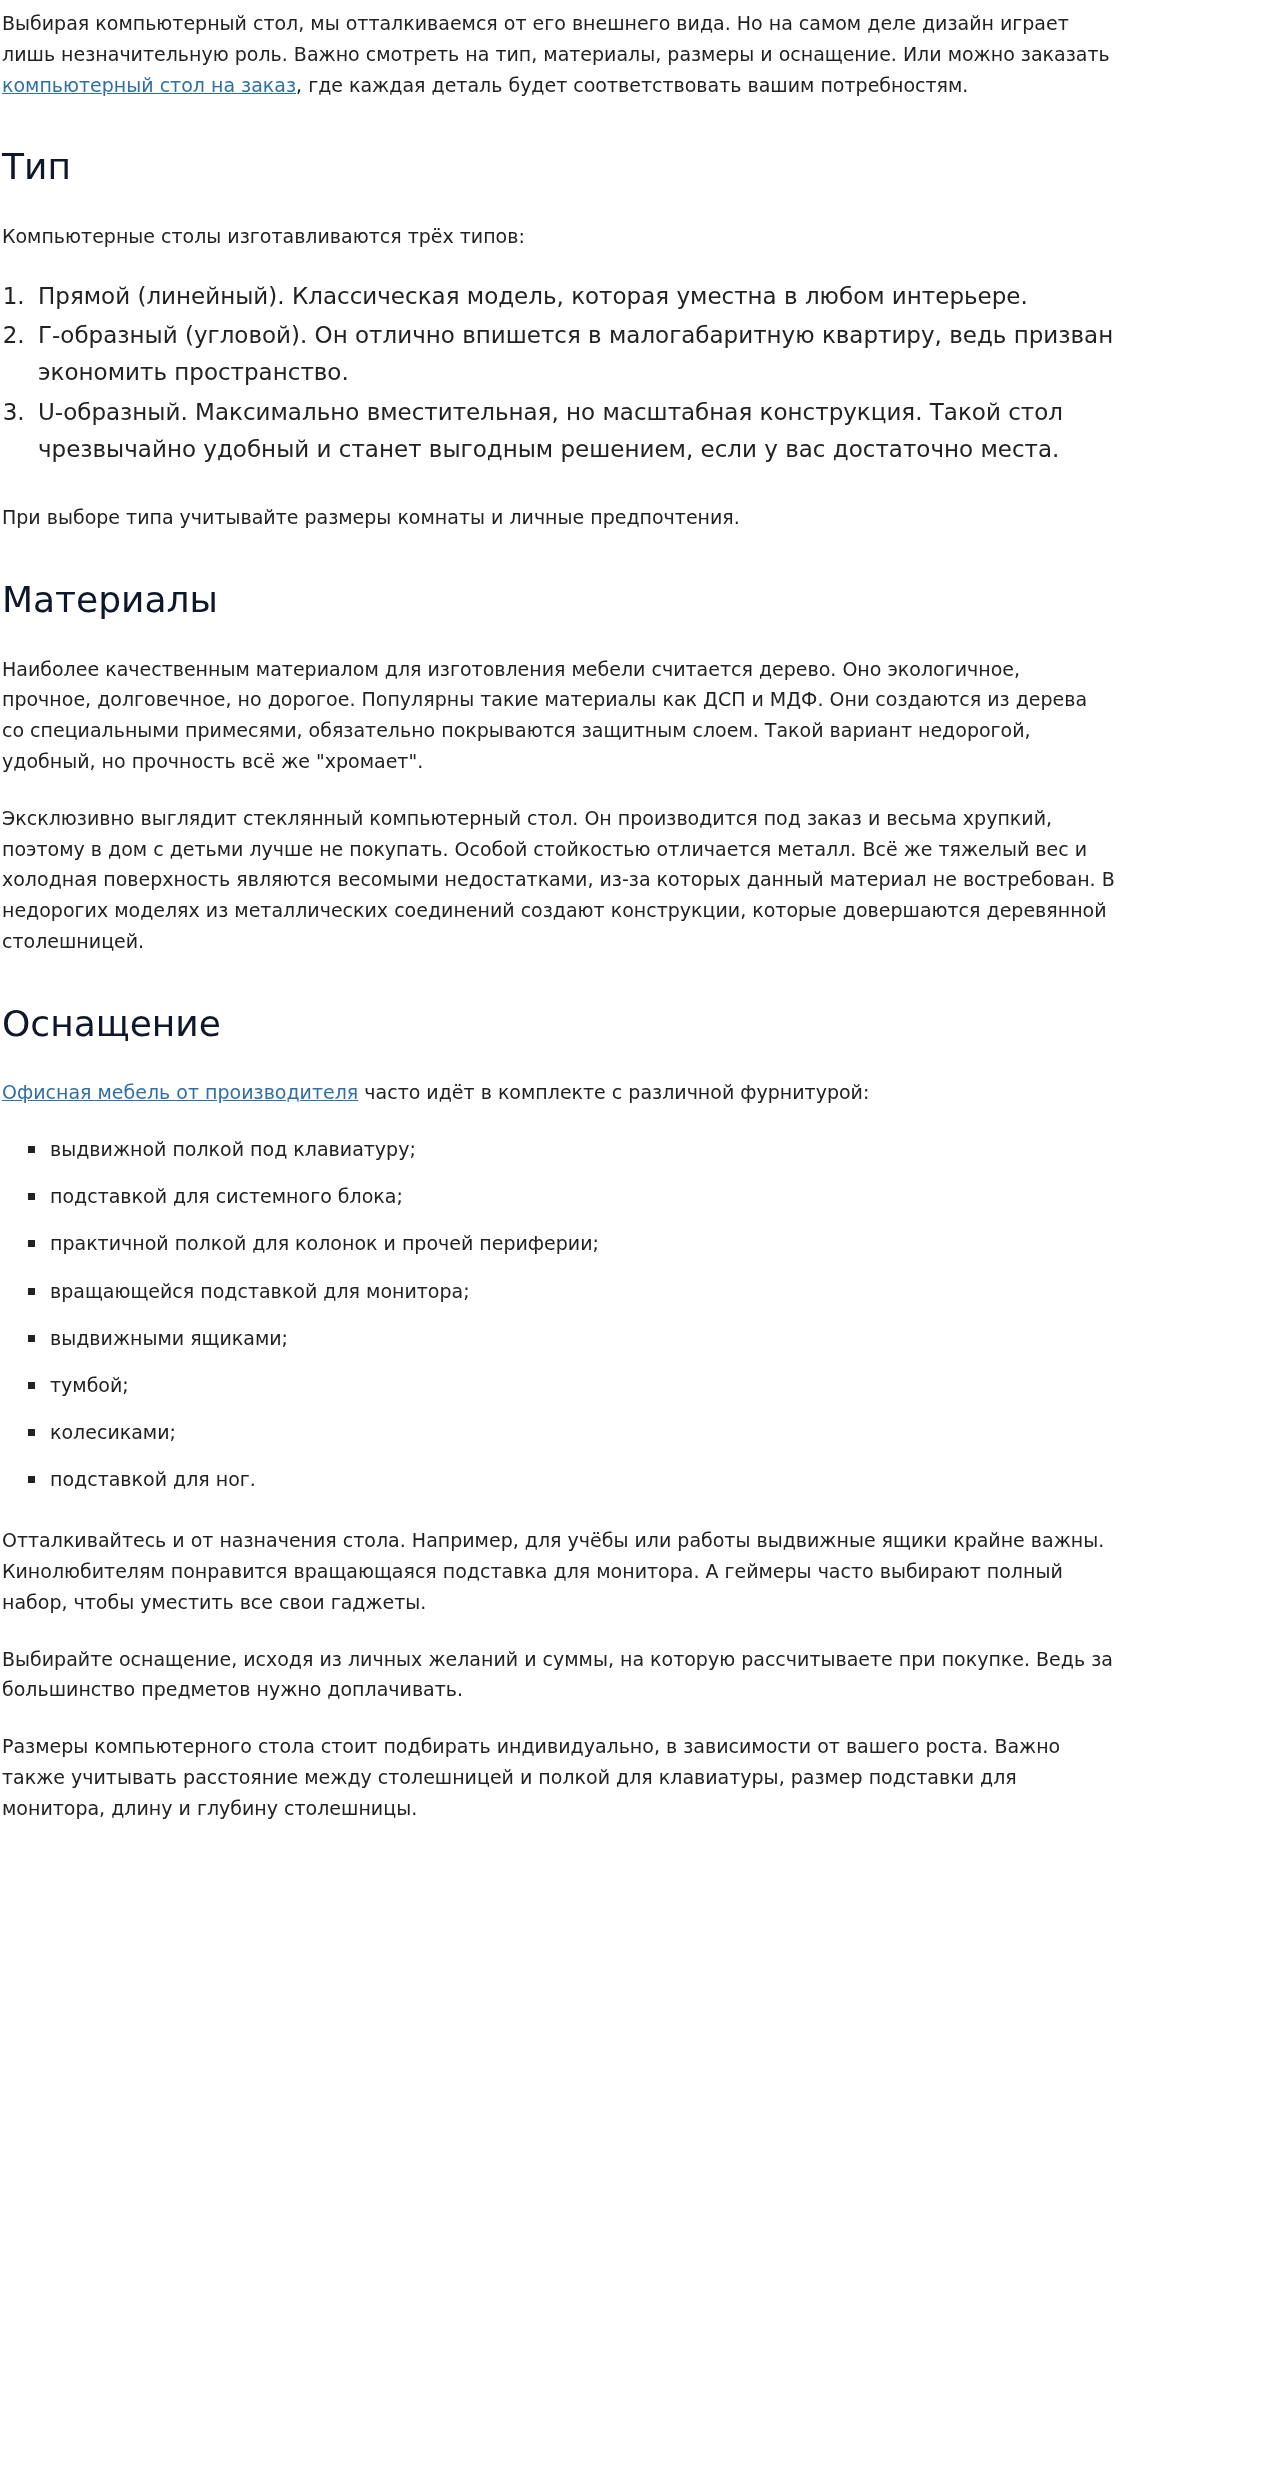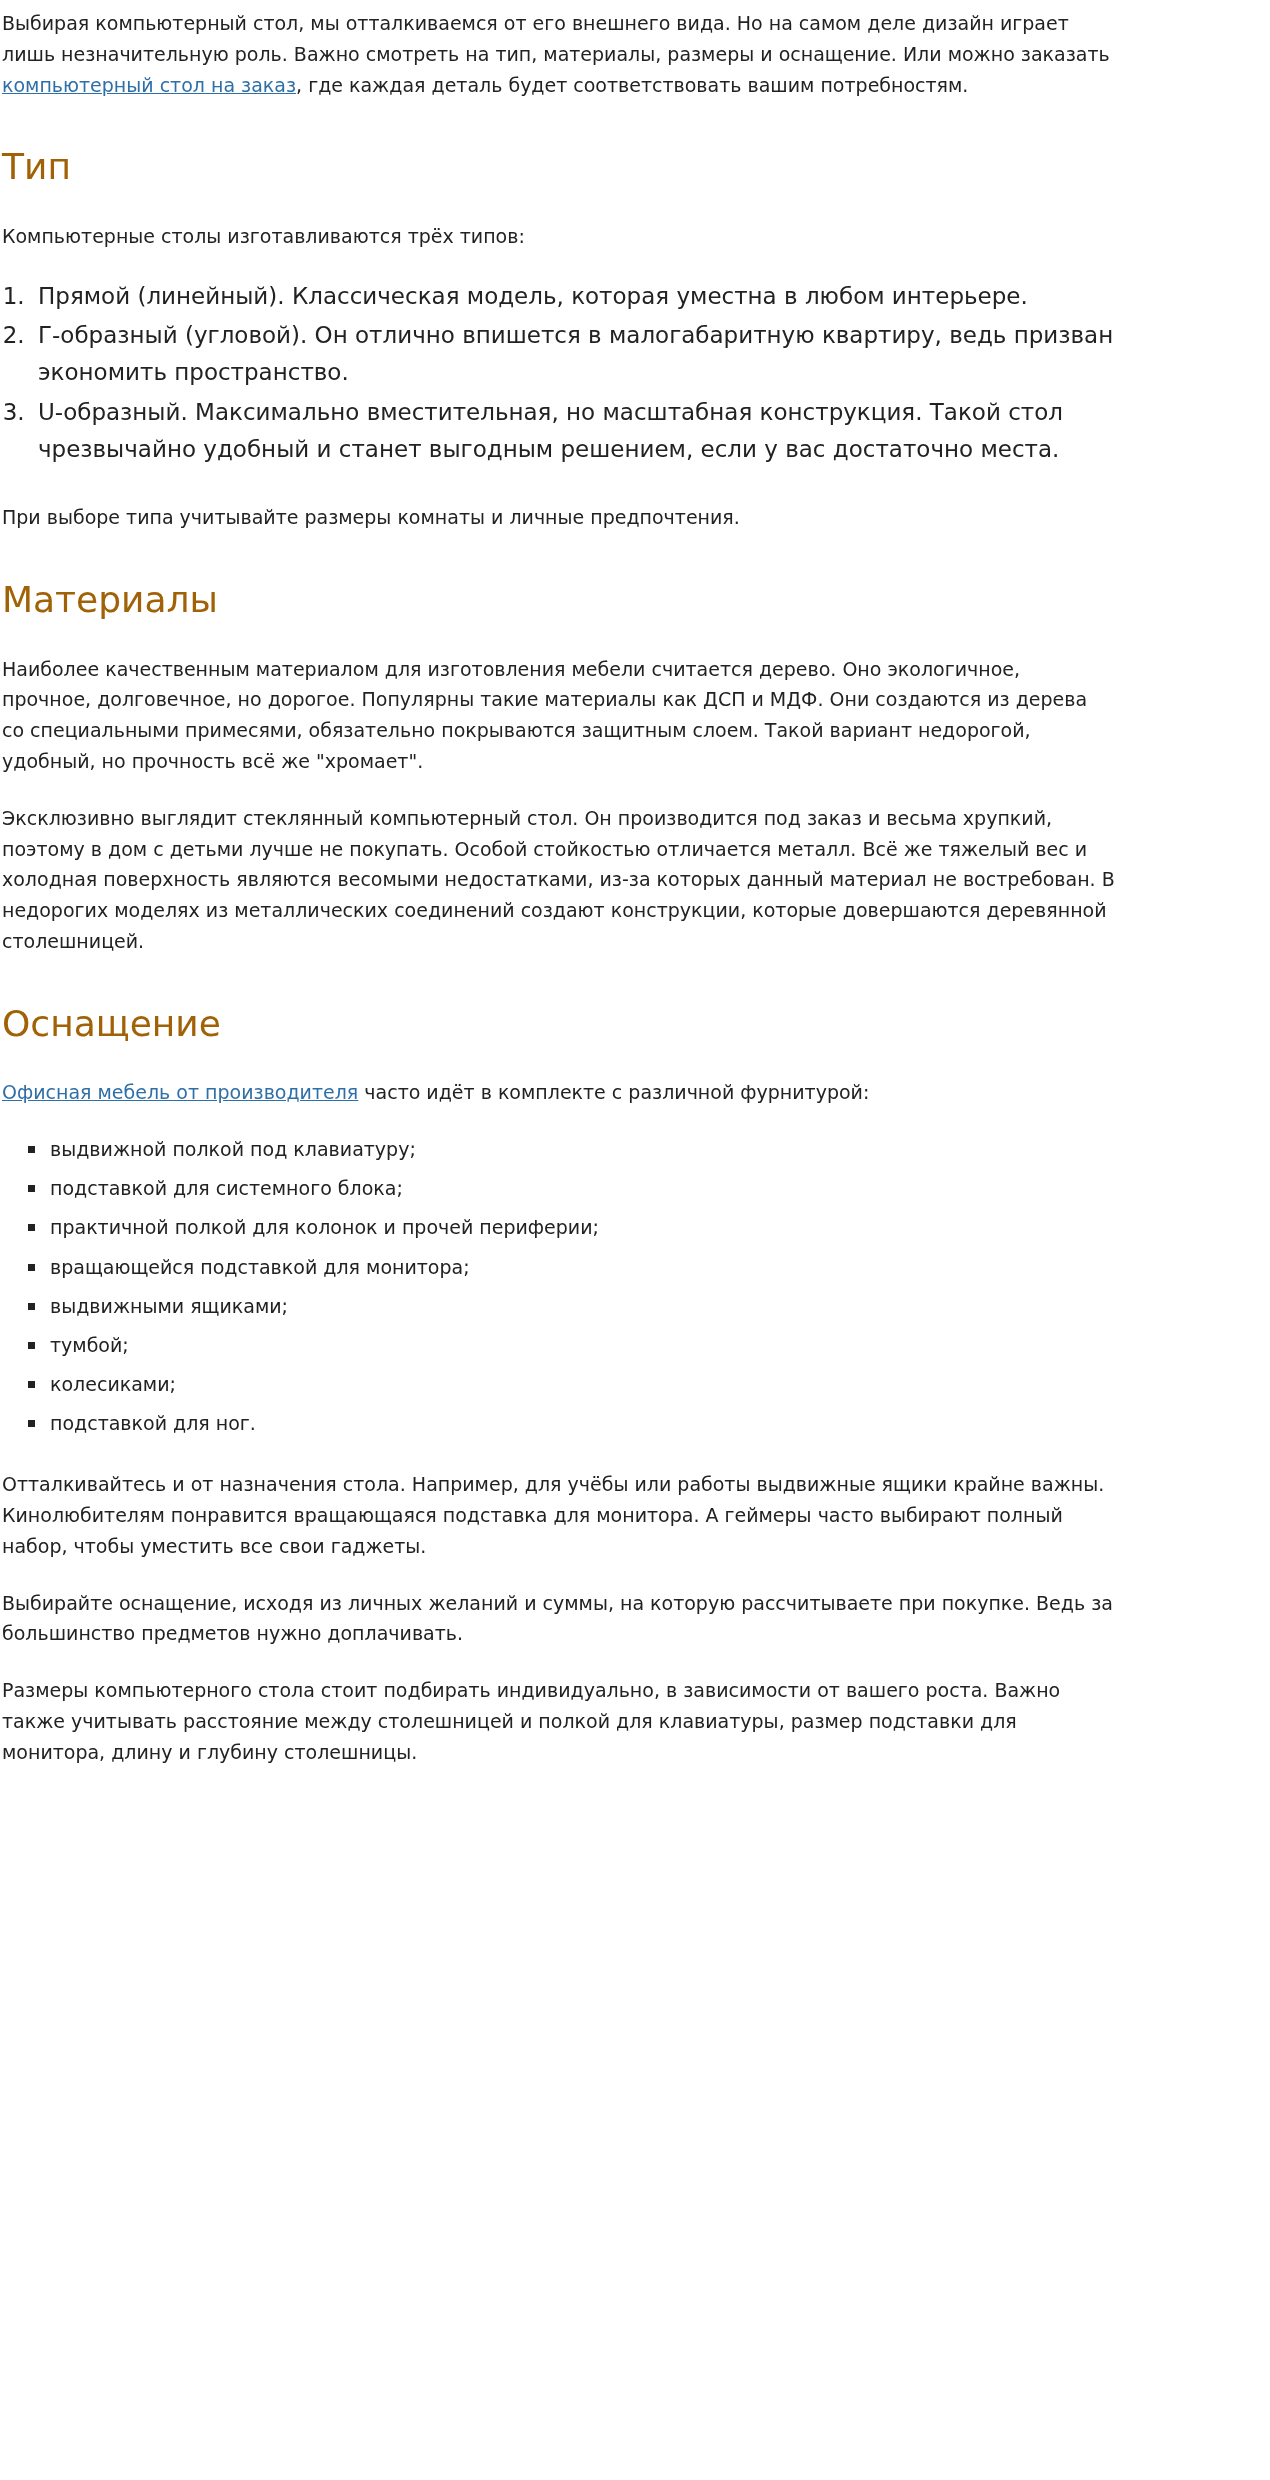--- a/index.html
+++ b/index.html
@@ -27,21 +27,21 @@
     line-height: 1.62;
     margin: 0 0 26px 0;
     color: #222222;
     letter-spacing: 0.0px;
   }
   h2 {
     font-size: 36px;
     font-weight: 400;
     line-height: 1.3;
     margin: 44px 0 30px 0;
-    color: #a16207;
+    color: #0f172a;
   }
   a.link {
     color: #2f6fa8;
     text-decoration: underline;
     cursor: pointer;
   }
   ol.numbered {
     margin: 0 0 26px 0;
     padding-left: 30px;
     font-size: 23px;
@@ -52,21 +52,21 @@
     padding-left: 6px;
   }
   ul.bulleted {
     margin: 0 0 30px 0;
     padding-left: 26px;
     font-size: 19px;
     line-height: 1.64;
     list-style: none;
   }
   ul.bulleted li {
-    margin: 8px 0 8px 0;
+    margin: 16px 0 8px 0;
     position: relative;
     padding-left: 22px;
   }
   ul.bulleted li:before {
     content: "";
     position: absolute;
     left: 0;
     top: 12px;
     width: 7px;
     height: 7px;

